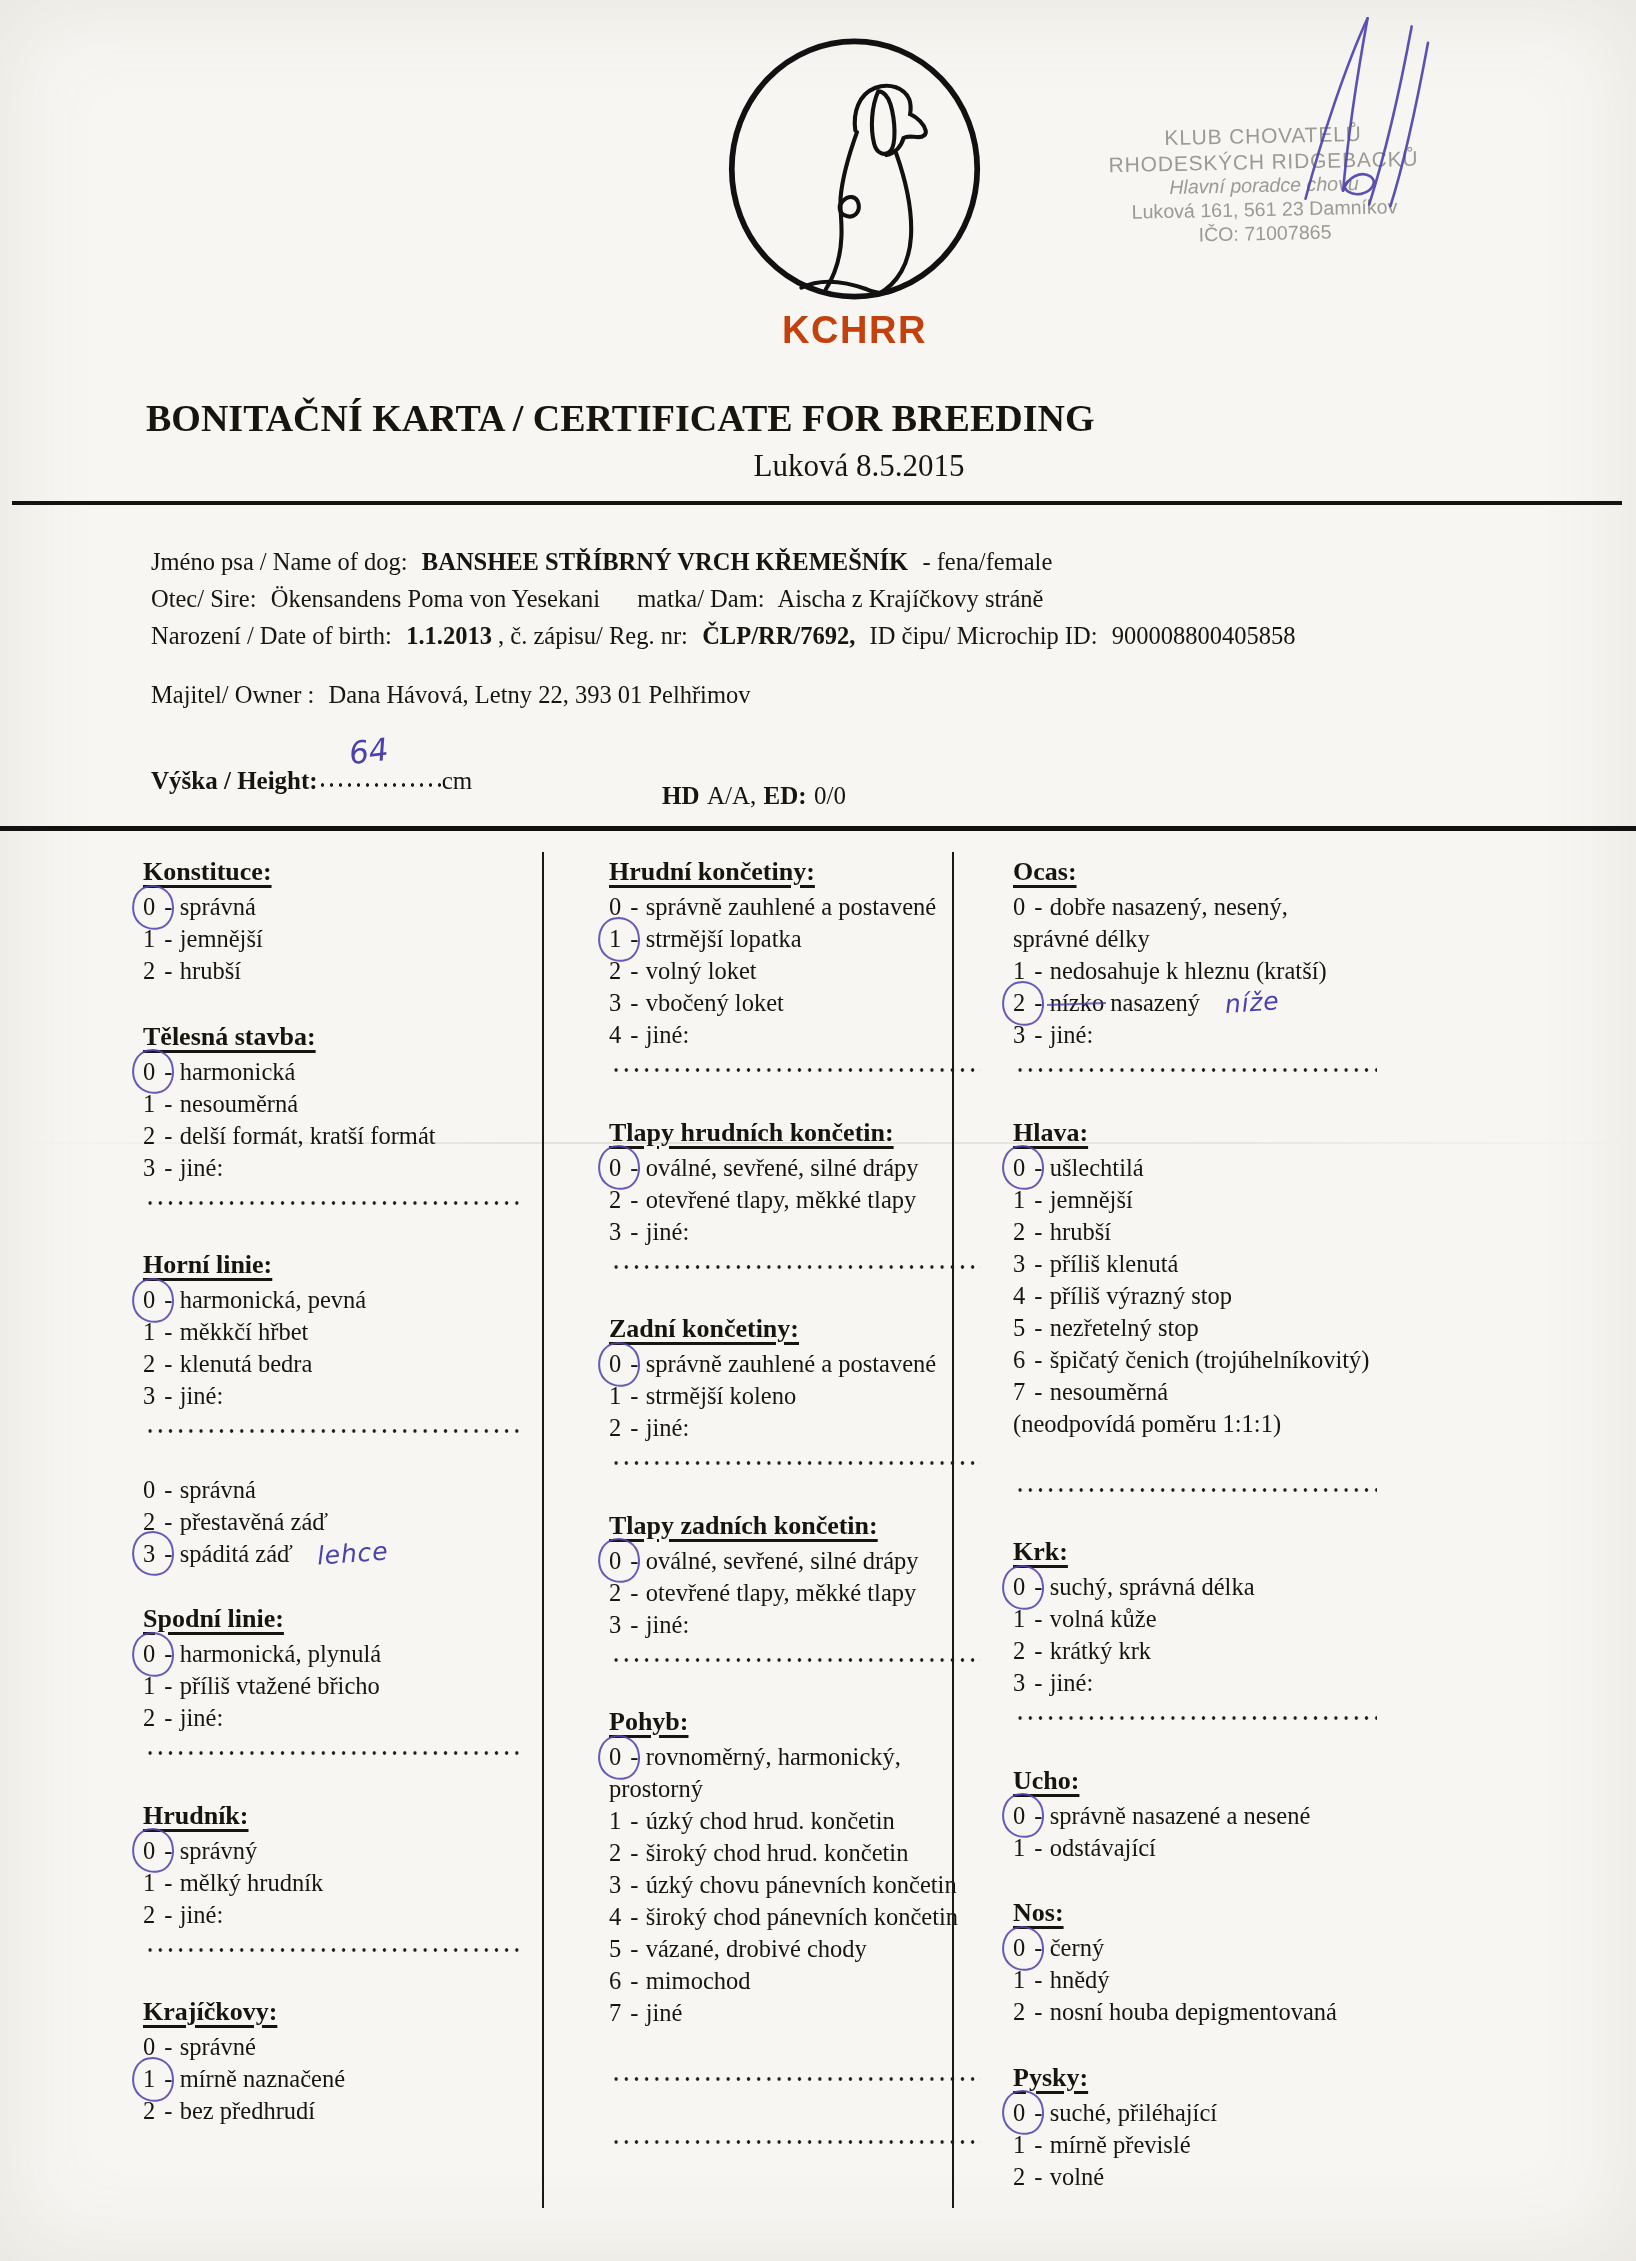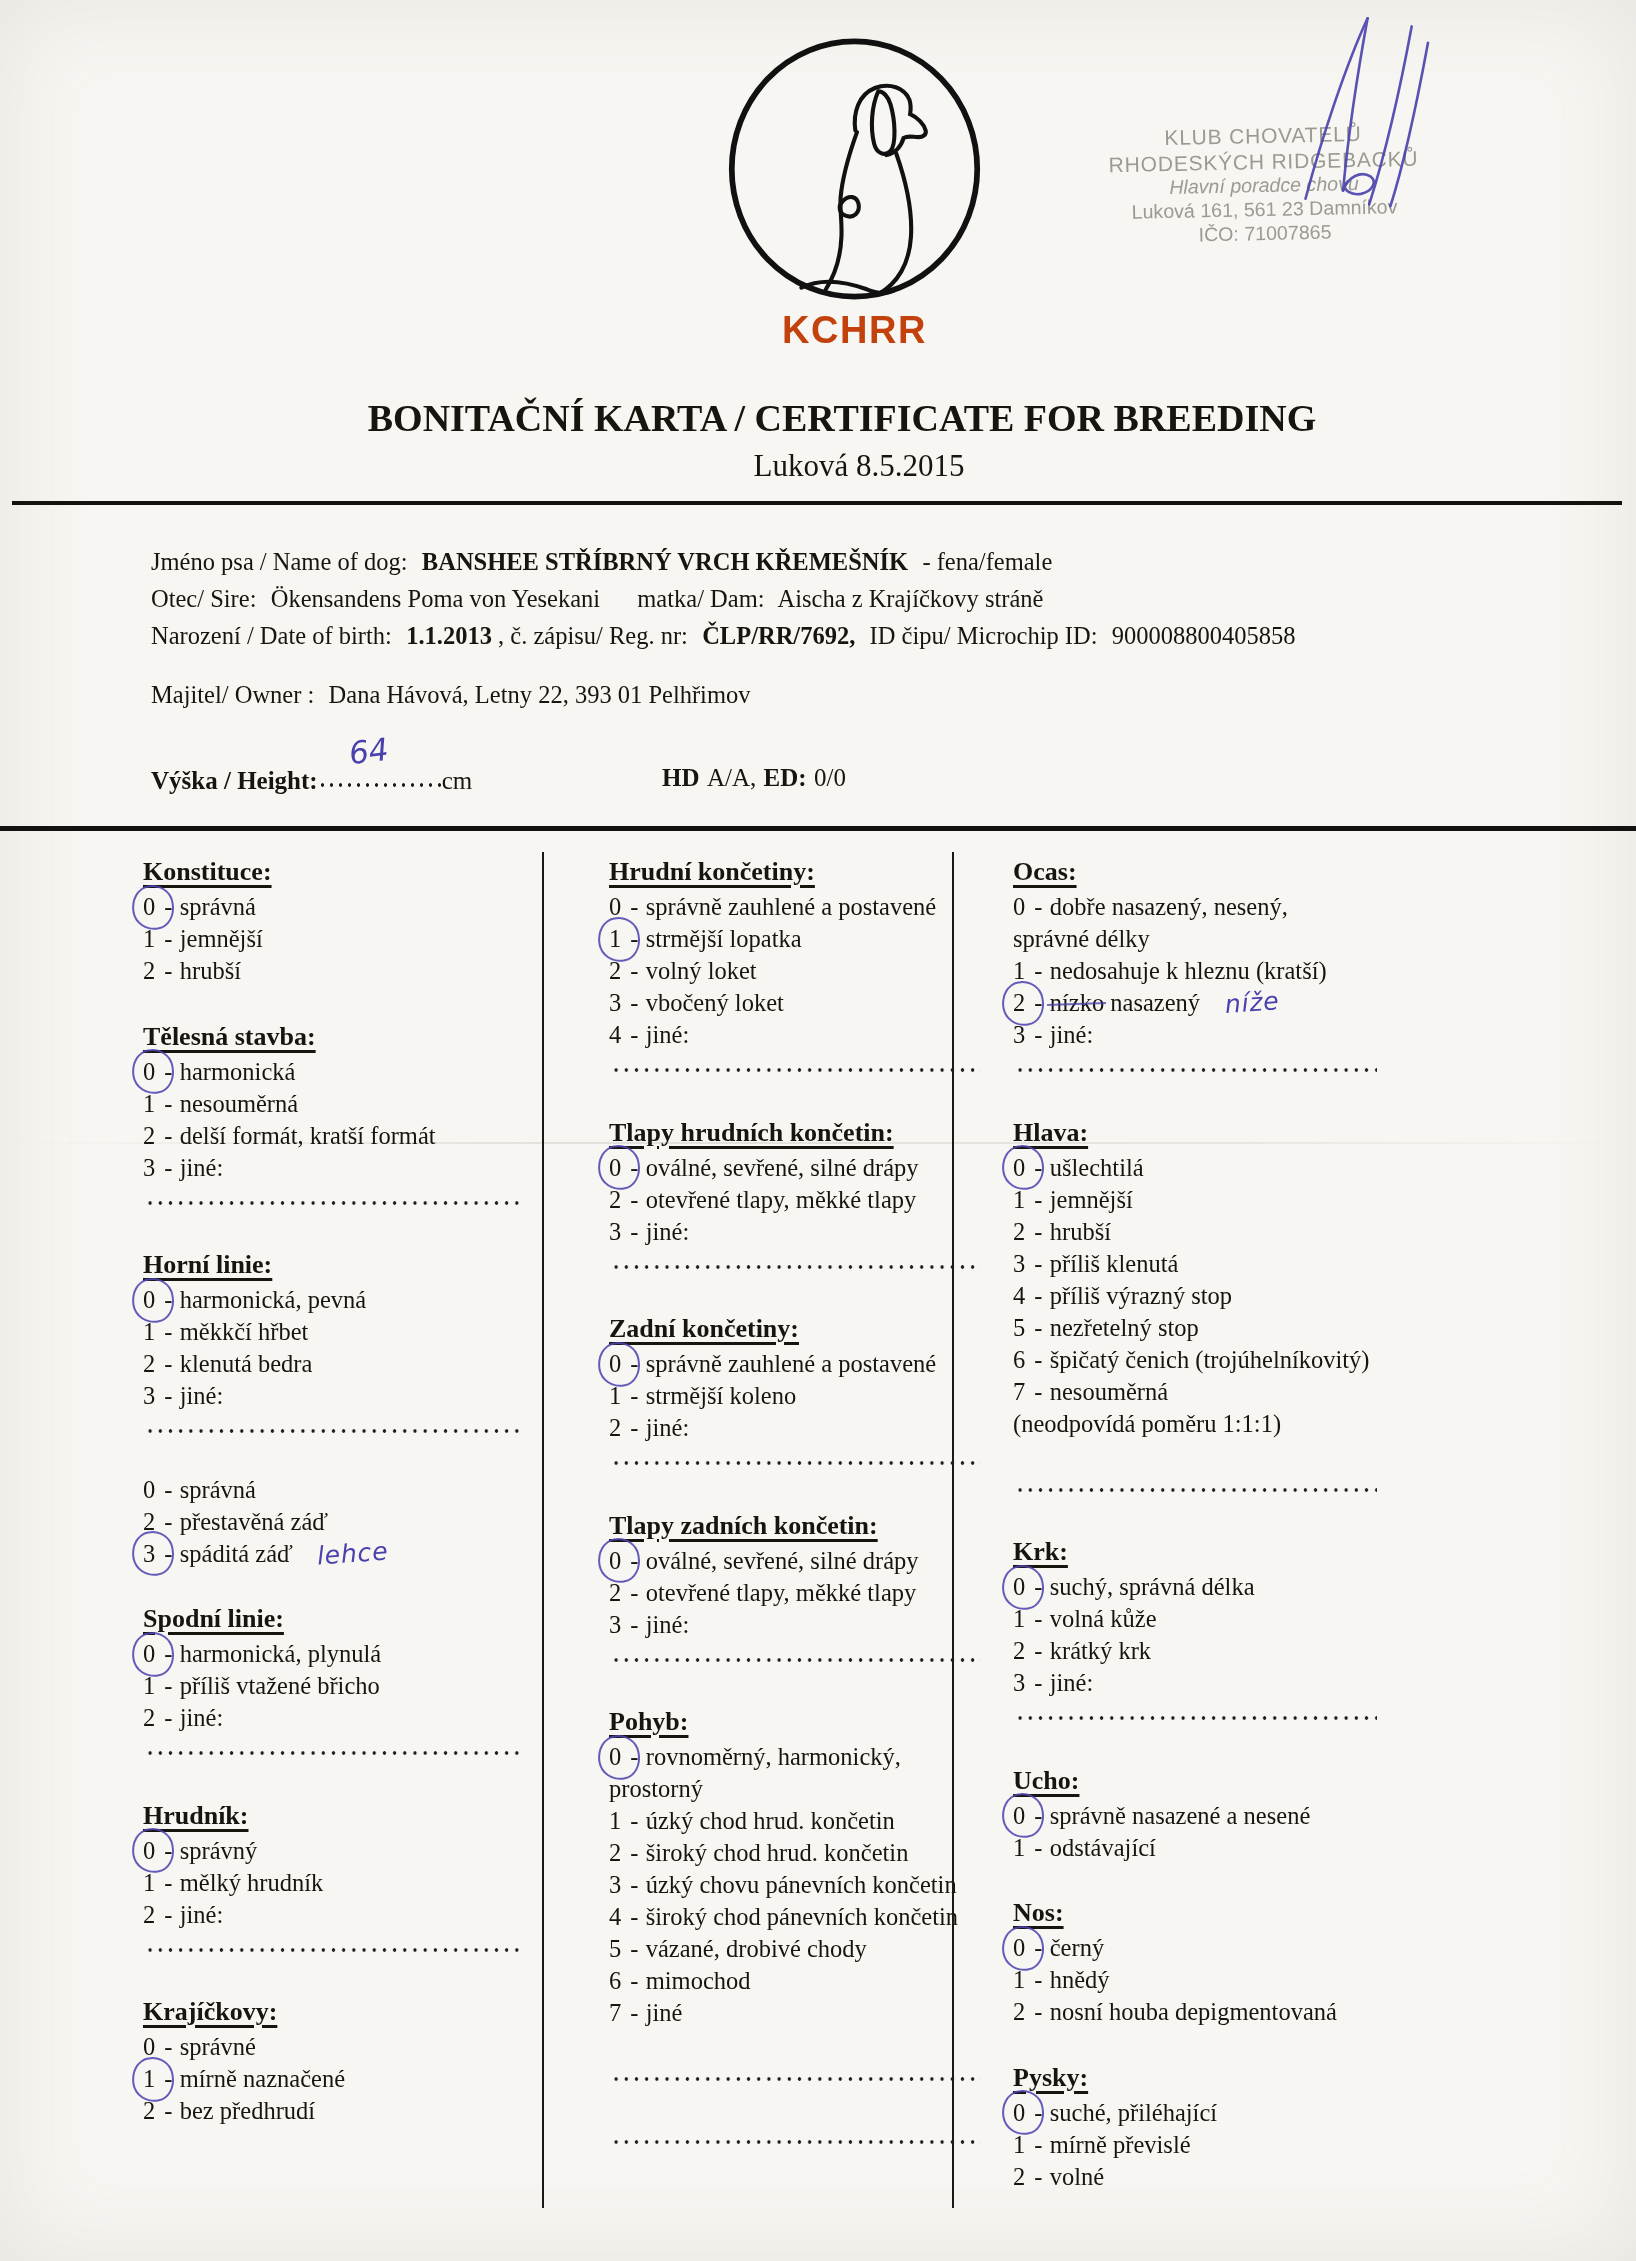--- a/index.html
+++ b/index.html
@@ -19,39 +19,39 @@
   .logo svg{display:block;margin:0 auto;}
   .logo-label{font-family:"Liberation Sans",sans-serif;font-weight:bold;font-size:38px;letter-spacing:1.6px;margin-top:4.9px;color:#c2410c;}
   .stamp{
     position:absolute;left:1088px;top:123px;width:352px;text-align:center;
     color:var(--stamp);font-family:"Liberation Sans",sans-serif;transform:rotate(-1.2deg);line-height:1.22;
   }
   .stamp .s1,.stamp .s2{font-size:21px;letter-spacing:0.8px;font-weight:500;}
   .stamp .s3{font-size:19.6px;font-style:italic;}
   .stamp .s4,.stamp .s5{font-size:19.6px;}
   .signature{position:absolute;left:1289px;top:14.7px;}
-  .title{position:absolute;left:122px;top:396px;width:1440px;text-align:center;font-weight:bold;font-size:38px;}
+  .title{position:absolute;left:146px;top:396px;width:1440px;font-weight:bold;font-size:38px;}
   .subtitle{position:absolute;left:139px;top:448px;width:1440px;text-align:center;font-size:31px;}
   .rule1{position:absolute;left:12.3px;top:501px;width:1610px;height:4.1px;background:#151310;}
   .rule2{position:absolute;left:0;top:826px;width:1636px;height:4.9px;background:#141210;}
   
   .info{position:absolute;left:151px;top:543px;font-size:24.5px;line-height:37px;white-space:nowrap;}
   .info .row{height:37px;}
   .info .row4{margin-top:22px;}
   .b{font-weight:bold;}
   .sp{margin-right:8.2px;}
   .dam-gap{margin-left:31px;}
   
   .height-line{position:absolute;left:151px;top:764px;font-size:25px;white-space:nowrap;}
   .hdots{display:inline-block;position:relative;width:124px;height:24.5px;vertical-align:baseline;}
   .hdots::after{content:"";position:absolute;left:0;bottom:1.6px;width:100%;height:4.1px;
     background-image:radial-gradient(circle,#1c1c1c 1.5px,transparent 2px);background-size:9px 4.1px;background-repeat:repeat-x;}
   .hand64{position:absolute;top:-31px;left:31px;font-size:31px;color:var(--pen);
     font-family:"DejaVu Sans",sans-serif;font-style:italic;transform:rotate(-7deg);}
-  .hded{position:absolute;left:511px;top:0;}
+  .hded{position:absolute;left:511px;top:18px;}
   .hded span{margin-right:7.4px;}
   
   .columns{position:absolute;left:0;top:852px;width:1636px;height:1356px;display:flex;}
   .col{box-sizing:border-box;height:100%;}
   .col1{width:542px;padding-left:143px;}
   .col2{width:410px;padding-left:65px;border-left:2.5px solid #1b1916;}
   .col3{flex:1;padding-left:59px;border-left:2.5px solid #1b1916;}
   .sec{margin-bottom:29.5px;}
   .sec-title{font-size:26px;font-weight:bold;line-height:39px;text-decoration:underline;text-decoration-thickness:2.5px;text-underline-offset:4.9px;white-space:nowrap;}
   .item{font-size:24.5px;line-height:32px;white-space:nowrap;}

